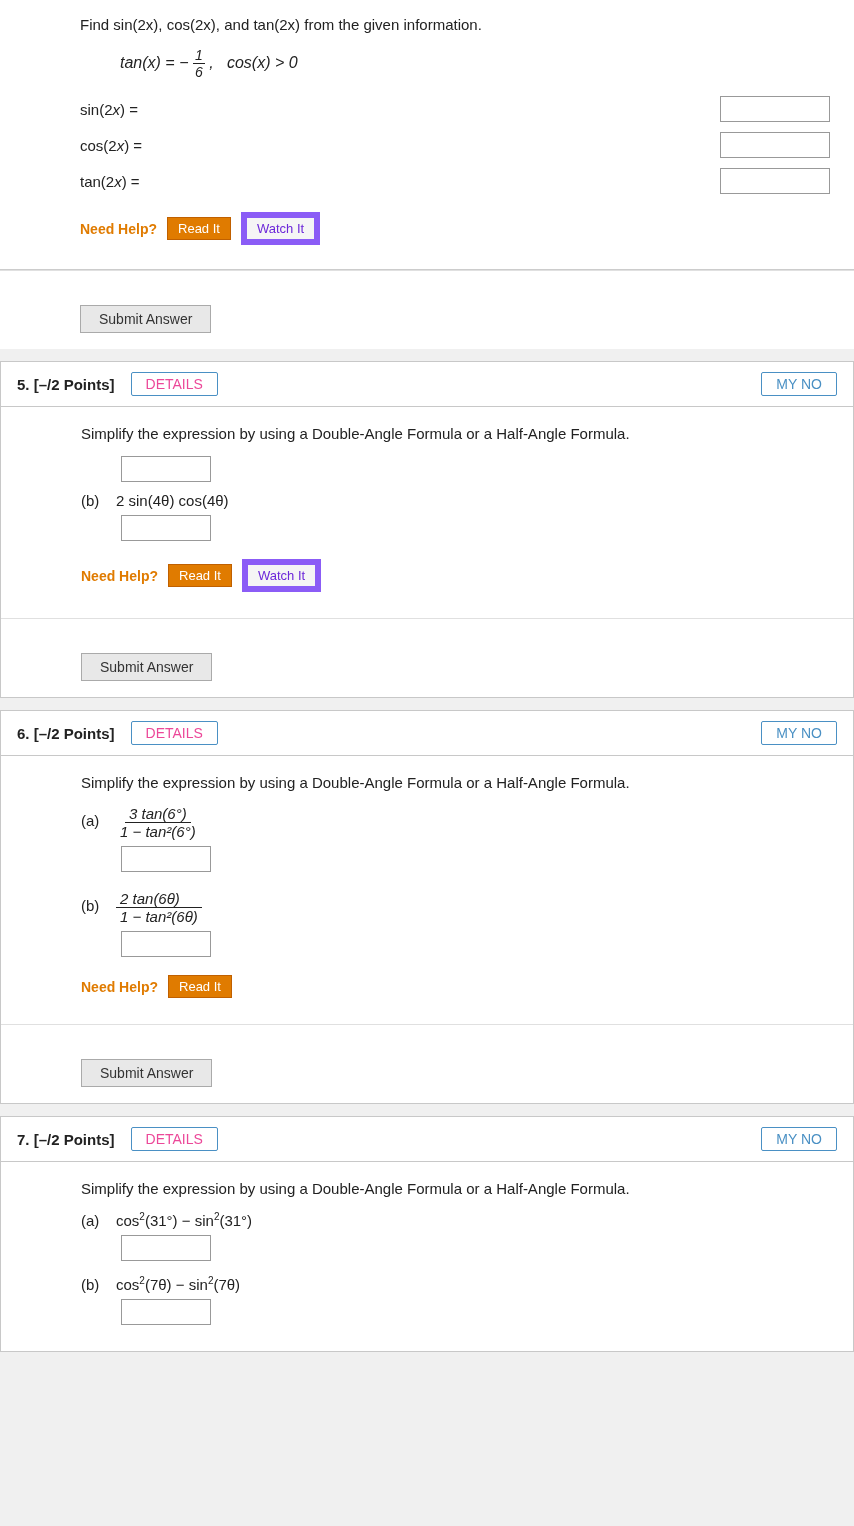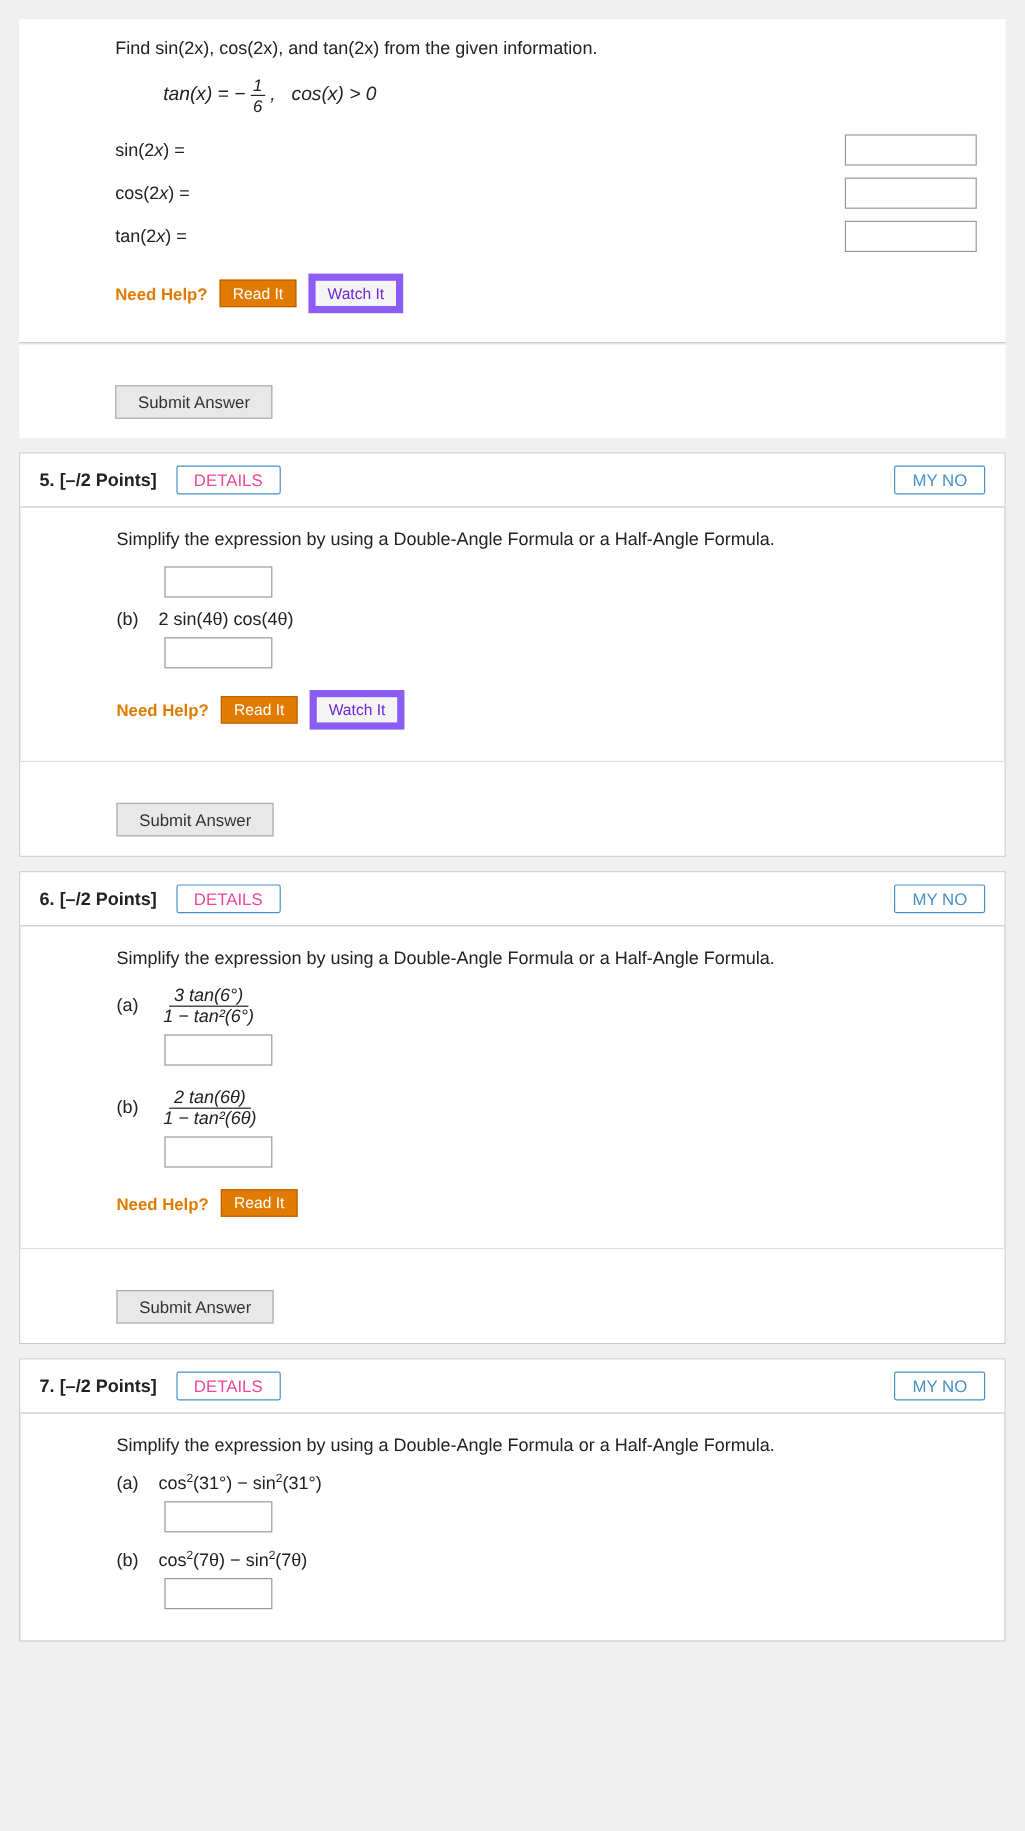--- a/index.html
+++ b/index.html
@@ -4,21 +4,21 @@
   <style>
     * { box-sizing: border-box; margin: 0; padding: 0; }
     body {
       font-family: Arial, sans-serif;
       font-size: 15px;
       background: #f0f0f0;
       color: #222;
     }
     .page-wrapper {
       background: #f0f0f0;
-      padding: 16px;
+      padding: 0;
     }
     .top-section {
       background: #fff;
       padding: 16px 24px 16px 80px;
       border-bottom: 1px solid #ccc;
     }
     .problem-block {
       background: #fff;
       border: 1px solid #c8c8c8;
       margin: 12px 0;
@@ -233,21 +233,21 @@
         <span style="display:inline-flex;flex-direction:column;align-items:center;vertical-align:middle;font-style:italic;">
           <span style="border-bottom:1px solid #222;padding:0 4px;">3 tan(6°)</span>
           <span style="padding:0 4px;">1 − tan²(6°)</span>
         </span>
       </div>
       <input class="sub-input" type="text" style="">
 
       <div class="part-label" style="margin-top:18px;">
         <span>(b)</span>
         &nbsp;&nbsp;
-        <span style="display:inline-flex;flex-direction:column;align-items:center;vertical-align:middle;font-style:italic;">
+        <span style="display:inline-flex;flex-direction:column;vertical-align:middle;font-style:italic;">
           <span style="border-bottom:1px solid #222;padding:0 4px;">2 tan(6θ)</span>
           <span style="padding:0 4px;">1 − tan²(6θ)</span>
         </span>
       </div>
       <input class="sub-input" type="text" style="">
 
       <div class="need-help-row">
         <span class="need-help-label">Need Help?</span>
         <button class="read-it-btn">Read It</button>
       </div>

